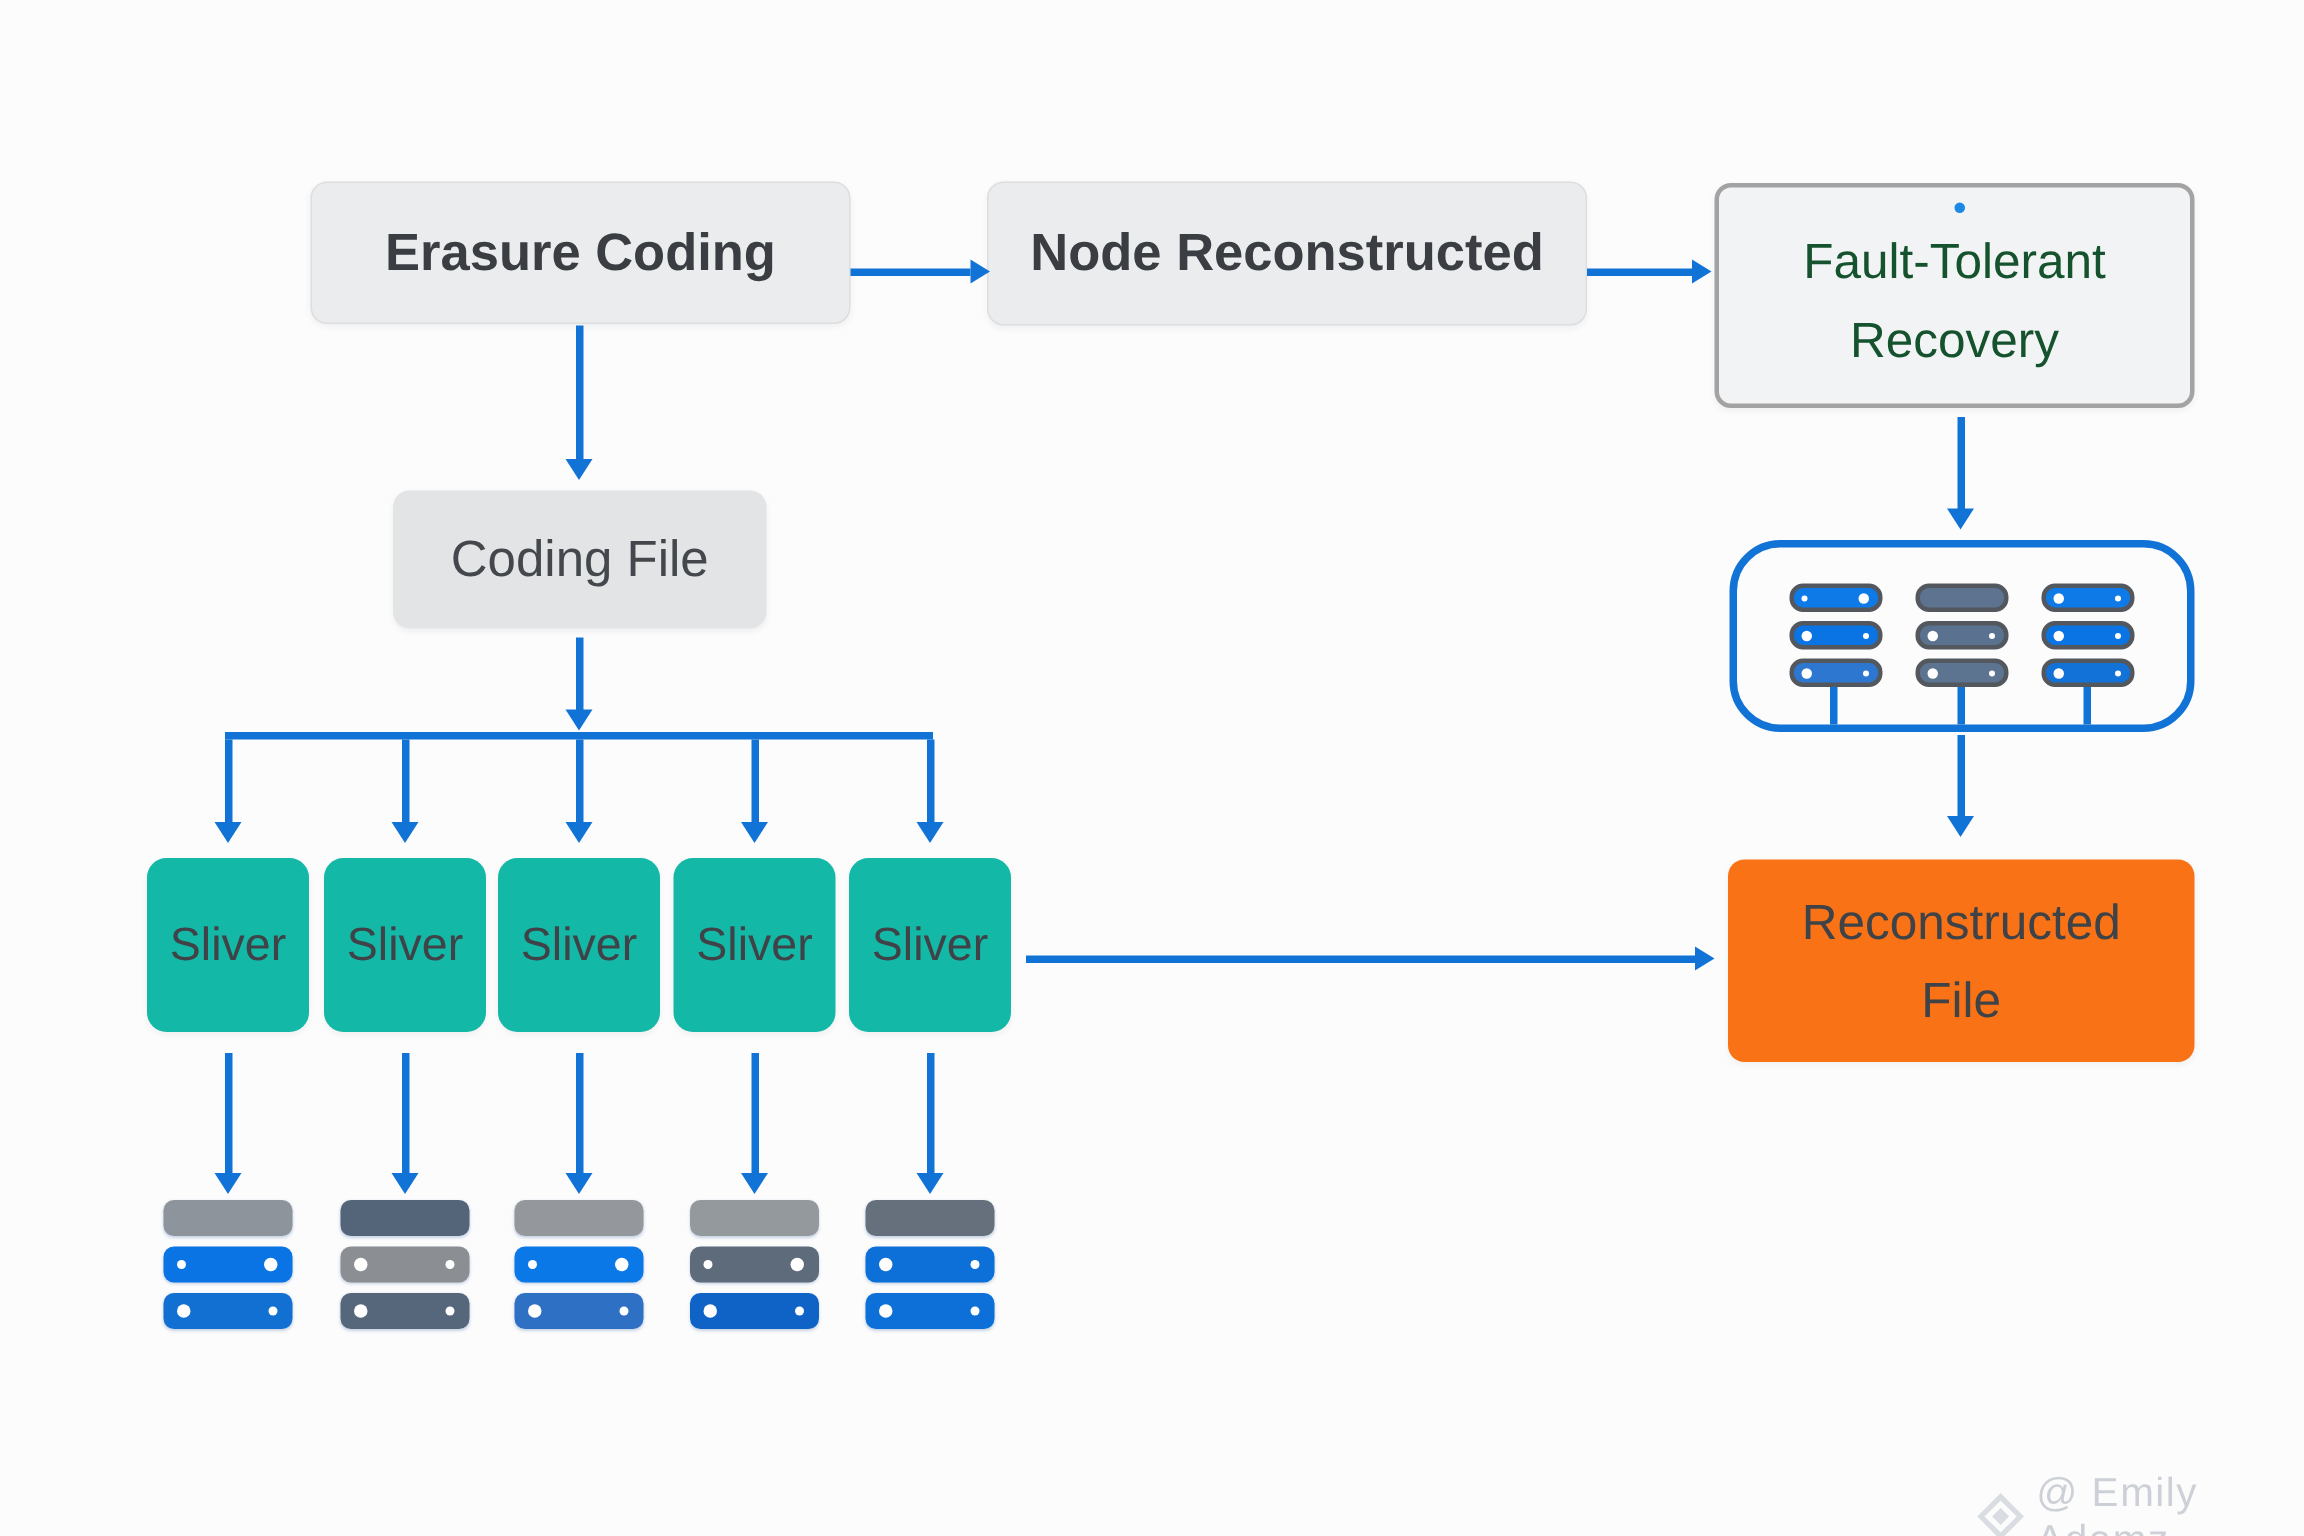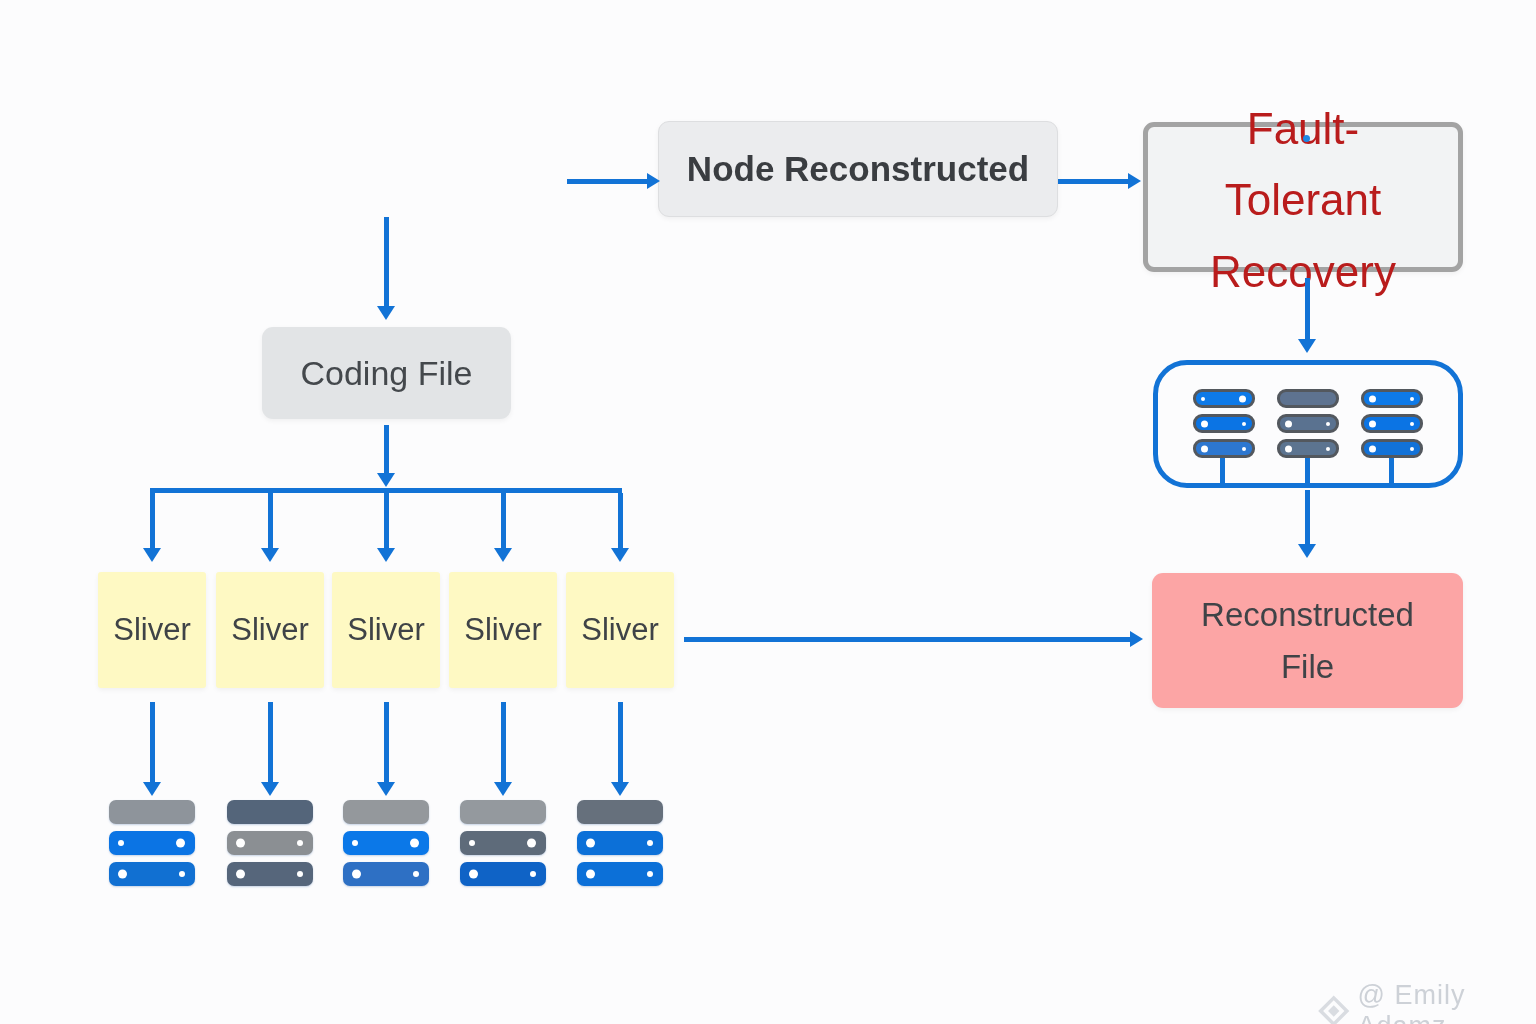--- a/index.html
+++ b/index.html
@@ -5,24 +5,24 @@
   :root{ --arrow:#1273d6; }
   html,body{margin:0;padding:0;}
   body{font-family:"Liberation Sans", sans-serif; background:#ffffff;}
   #canvas{position:relative;width:1536px;height:1024px;background:#fcfcfd;overflow:hidden;}
 
   
   .box{position:absolute;display:flex;align-items:center;justify-content:center;
        text-align:center;border-radius:11px;box-sizing:border-box;
        box-shadow:0 2px 5px rgba(0,0,0,.05);}
   .box.primary{background:#ebecee;border:1px solid #dddee0;color:#3a3d41;font-weight:bold;font-size:35px;}
-  .box.light{background:#f2f3f4;border:5px solid #a3a3a3;color:#b91c1c;font-size:44px;line-height:1.62;}
+  .box.light{background:#f2f3f4;border:3px solid #a3a3a3;color:#14532d;font-size:33px;line-height:1.62;}
   .box.mid{background:#e2e4e6;color:#44484c;font-size:34px;}
-  .box.sliver{background:#fef9c3;color:#3f4347;font-size:31px;border-radius:3px;}
-  .box.recon{background:#fca5a5;color:#3f4347;font-size:33px;line-height:1.55;}
+  .box.sliver{background:#14b8a6;color:#3f4347;font-size:31px;border-radius:13px;}
+  .box.recon{background:#f97316;color:#3f4347;font-size:33px;line-height:1.55;}
 
   
   .stem{position:absolute;background:var(--arrow);}
   .hd{position:absolute;width:0;height:0;}
   .hd.down{border-left:9px solid transparent;border-right:9px solid transparent;border-top:14px solid var(--arrow);}
   .hd.right{border-top:8px solid transparent;border-bottom:8px solid transparent;border-left:13px solid var(--arrow);}
 
   
   .ft-dot{position:absolute;width:7px;height:7px;border-radius:50%;background:#1e88e5;}
 
@@ -47,20 +47,21 @@
 
   
   .watermark{position:absolute;left:1318px;top:980px;display:flex;align-items:center;gap:8px;color:#cdd1d7;}
   .watermark .handle{font-size:27px;letter-spacing:1px;}
 </style>
 </head>
 <body>
 
 <div id="canvas">
 
+  <div class="box primary" style="left:207px;top:121px;width:360px;height:95px;">Erasure Coding</div>
 
   <div class="box primary" style="left:658px;top:121px;width:400px;height:96px;">Node Reconstructed</div>
 
   <div class="box light" style="left:1143px;top:122px;width:320px;height:150px;padding:6px 26px 0 26px;">Fault-Tolerant Recovery</div>
   <div class="ft-dot" style="left:1303px;top:135px;"></div>
 
   <div class="box mid" style="left:262px;top:327px;width:249px;height:92px;">Coding File</div>
 
   <div class="box sliver" style="left:98px;top:572px;width:108px;height:116px;">Sliver</div>
   <div class="box sliver" style="left:216px;top:572px;width:108px;height:116px;">Sliver</div>

